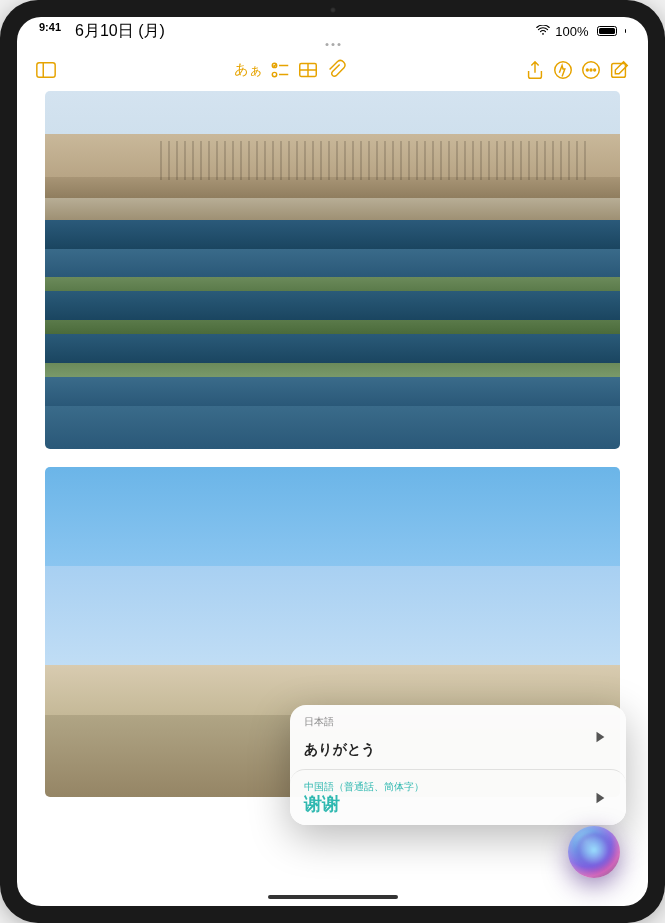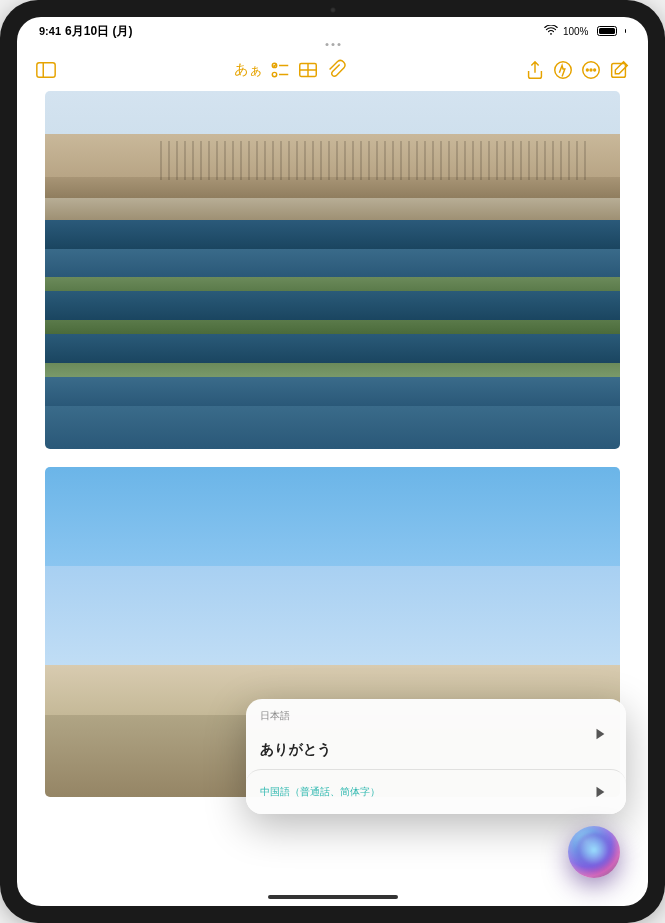--- a/index.html
+++ b/index.html
@@ -29,25 +29,25 @@
     .status-bar {
       height: 22px;
       display: flex;
       justify-content: space-between;
       align-items: center;
       padding: 6px 22px 0;
       font-size: 11px;
       font-weight: 600;
       color: #000;
     }
-    .sb-left { display:flex; gap:4px; align-items:center; }
-    .sb-date { font-size: 12px; font-weight:700; }
+    .sb-left { display:flex; gap:14px; align-items:flex-start; }
+    .sb-date { font-size: 16px; font-weight:400; }
     .sb-right { display:flex; gap:5px; align-items:center; }
     .wifi-icon { width:14px; height:10px; }
-    .battery { display:flex; align-items:center; gap:8px; font-size:10px; font-weight:500;}
+    .battery { display:flex; align-items:center; gap:8px; font-size:13px; font-weight:500;}
     .batt-body { width:20px; height:10px; border:1px solid #000; border-radius:2.5px; position:relative; }
     .batt-fill { position:absolute; inset:1px; background:#000; border-radius:1.5px; }
     .batt-tip { width:1.5px; height:4px; background:#000; border-radius:0 1px 1px 0; }
 
     .multitask-dots { position:absolute; top:26px; left:50%; transform:translateX(-50%); display:flex; gap:3px; }
     .multitask-dots span { width:3px; height:3px; border-radius:50%; background:#aaa; }
 
     .toolbar {
       height: 42px;
       display:flex;
@@ -104,39 +104,39 @@
           #a8d0f2 30%, #c0ddf5 60%,
           #d8cbb0 60%, #c5b998 75%,
           #b0a585 75%, #958565 100%
         );
       position:relative;
     }
 
     .siri-card {
       position:absolute;
       right:22px;
-      bottom:92px;
-      width:380px;
+      bottom:81px;
+      width:336px;
       background:rgba(252,252,252,.98);
       border-radius:16px;
       box-shadow: 0 12px 40px rgba(0,0,0,.28);
       overflow:hidden;
       -webkit-backdrop-filter: blur(20px);
     }
     .siri-row {
       padding:10px 14px;
       display:flex;
       align-items:center;
       justify-content:space-between;
       gap:10px;
     }
     .siri-row + .siri-row { border-top:1px solid rgba(0,0,0,.1);border-radius:15px; }
     .siri-text { flex:1; }
     .siri-lang-src { font-size:10px; color:#888; }
-    .siri-phrase-src { font-size:14px; font-weight:600; color:#222; margin-top:18px;}
+    .siri-phrase-src { font-size:14px; font-weight:600; color:#222; margin-top:12px;}
     .siri-lang-tgt { font-size:10px; color:#2fb8b0; }
     .siri-phrase-tgt { font-size:18px; font-weight:600; color:#2fb8b0; margin-top:1px; line-height:1.1;}
     .siri-romaji { font-size:10px; color:#8acac5; }
     .play-btn { width:24px; height:24px; display:flex; align-items:center; justify-content:center; }
     .play-btn svg { width:14px; height:14px; fill:#555; }
 
     .siri-orb {
       position:absolute;
       right:28px;
       bottom:28px;
@@ -287,20 +287,21 @@
         </div>
         <div class="play-btn">
           <svg viewBox="0 0 16 16">
               <path d="M4 2 L13 8 L4 14 Z"></path>
             </svg>
         </div>
       </div>
       <div class="siri-row">
         <div class="siri-text">
           <div class="siri-lang-tgt">中国語（普通話、简体字）</div>
+          <div class="siri-phrase-tgt">谢谢</div>
         </div>
         <div class="play-btn">
           <svg viewBox="0 0 16 16">
               <path d="M4 2 L13 8 L4 14 Z"></path>
             </svg>
         </div>
       </div>
     </div>
 
     <div class="siri-orb"></div>

